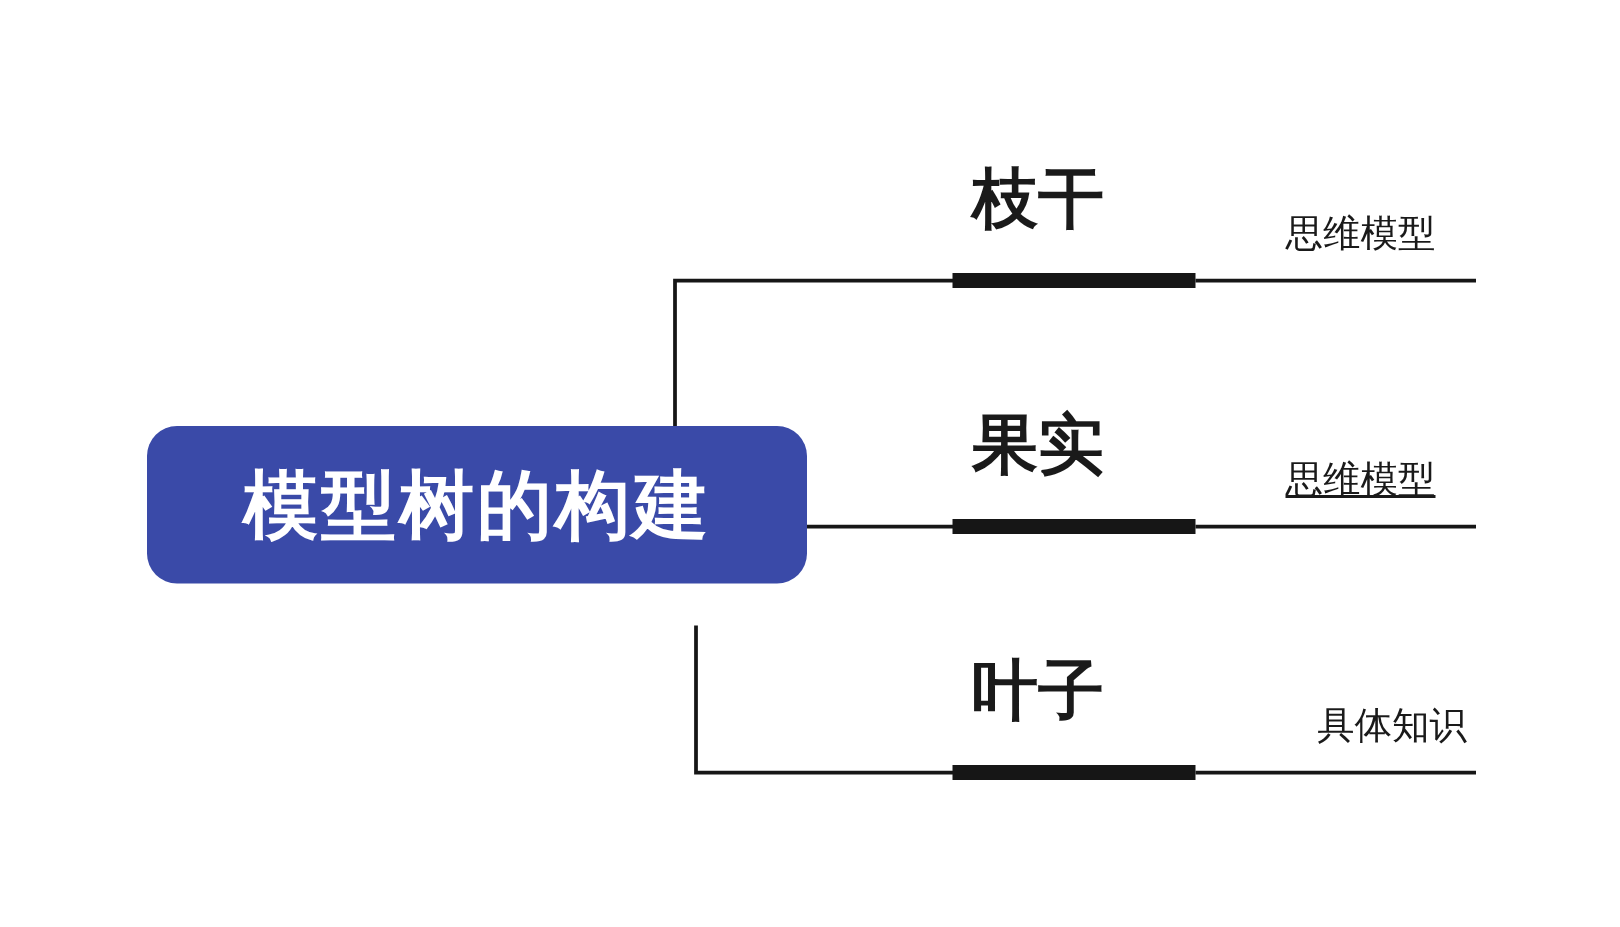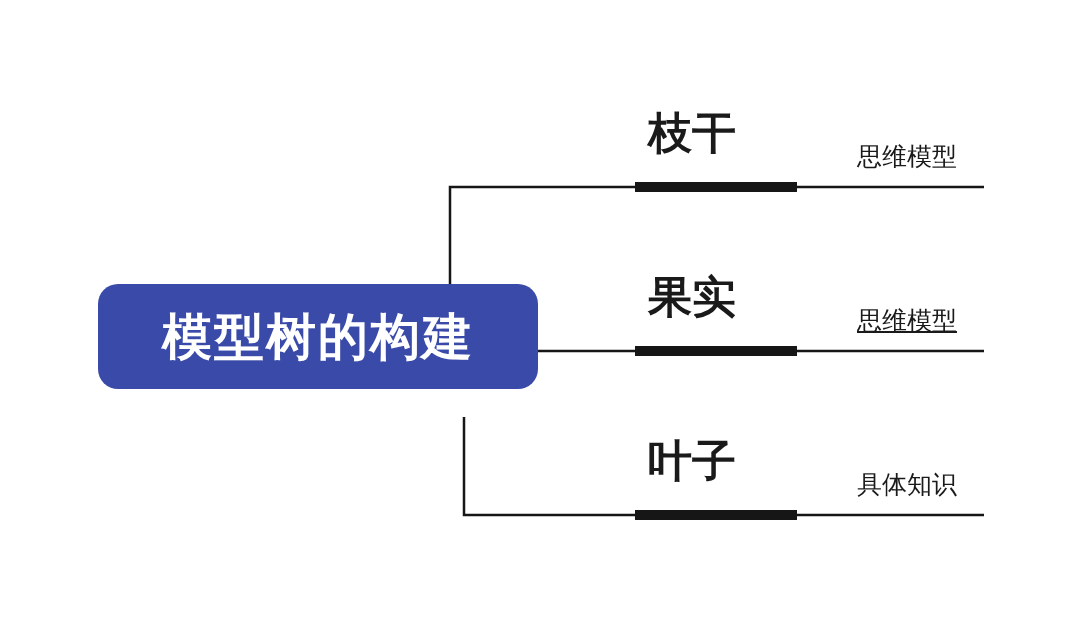--- a/index.html
+++ b/index.html
@@ -41,21 +41,21 @@
   .branch-sublabel{
     position:absolute;left:857px;width:130px;text-align:left;
     color:var(--text);font-size:25px;font-weight:500;line-height:30px;
     white-space:nowrap;
   }
   .b1 .branch-label{top:113px;}
   .b1 .branch-sublabel{top:141px;}
   .b2 .branch-label{top:277px;}
   .b2 .branch-sublabel{top:305px;text-decoration:underline;}
   .b3 .branch-label{top:441px;}
-  .b3 .branch-sublabel{top:469px;}
+  .b3 .branch-sublabel{top:469px;margin-left:21px;}
 </style>
 </head>
 <body>
 
 <div class="canvas">
 
   <svg class="lines" viewBox="0 0 1080 618" xmlns="http://www.w3.org/2000/svg" aria-hidden="true">
 
     <polyline class="thin" points="450,284 450,187 636,187"></polyline>
     <line class="thin" x1="537" y1="351" x2="636" y2="351"></line>

